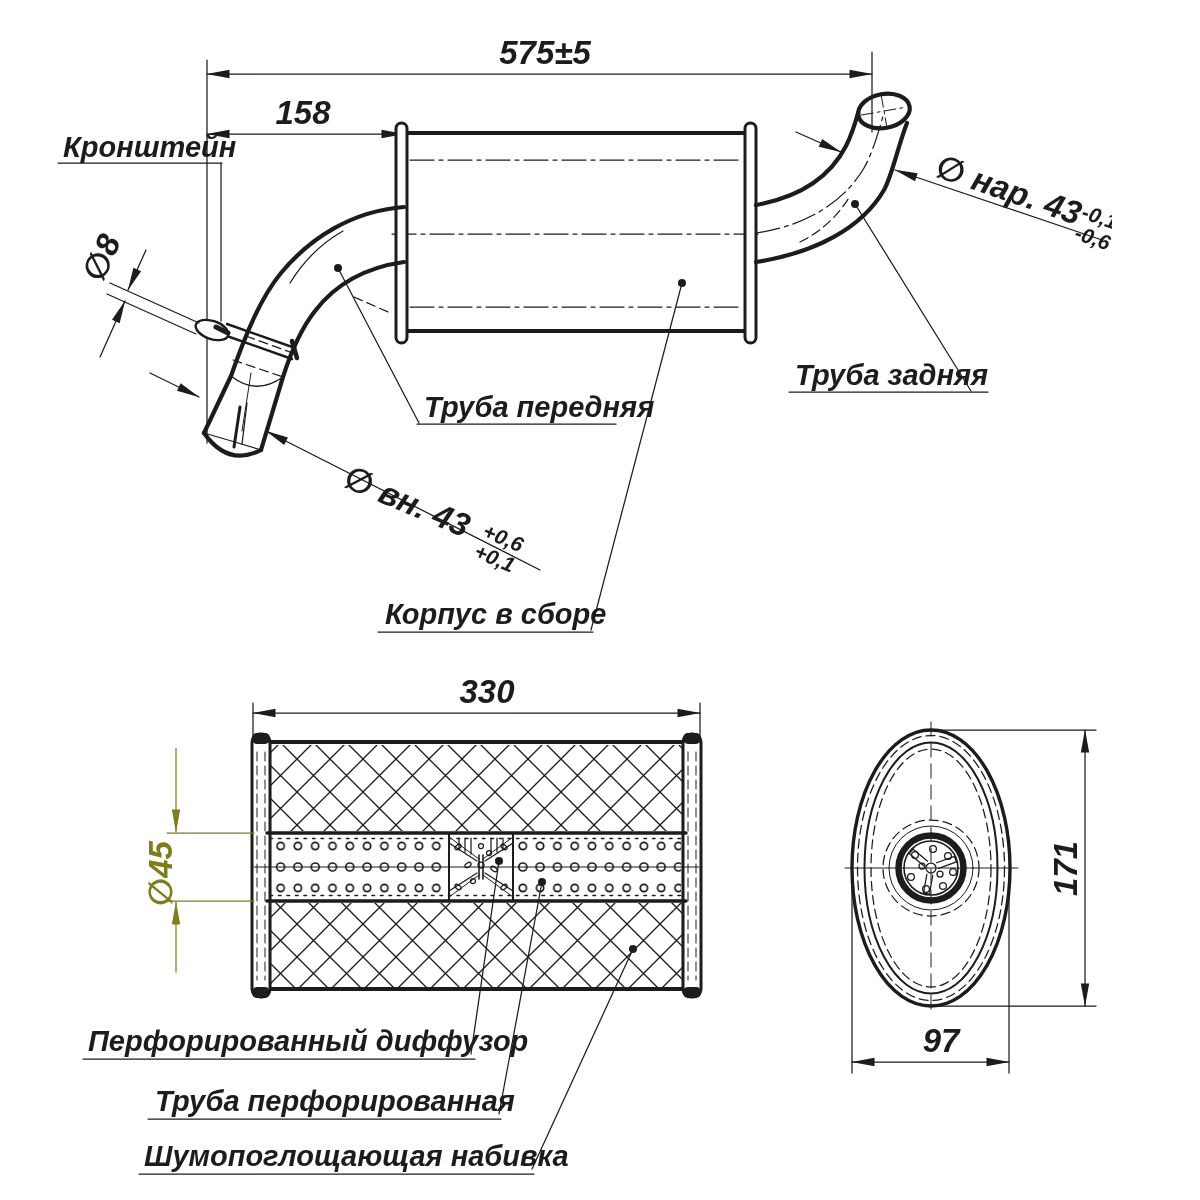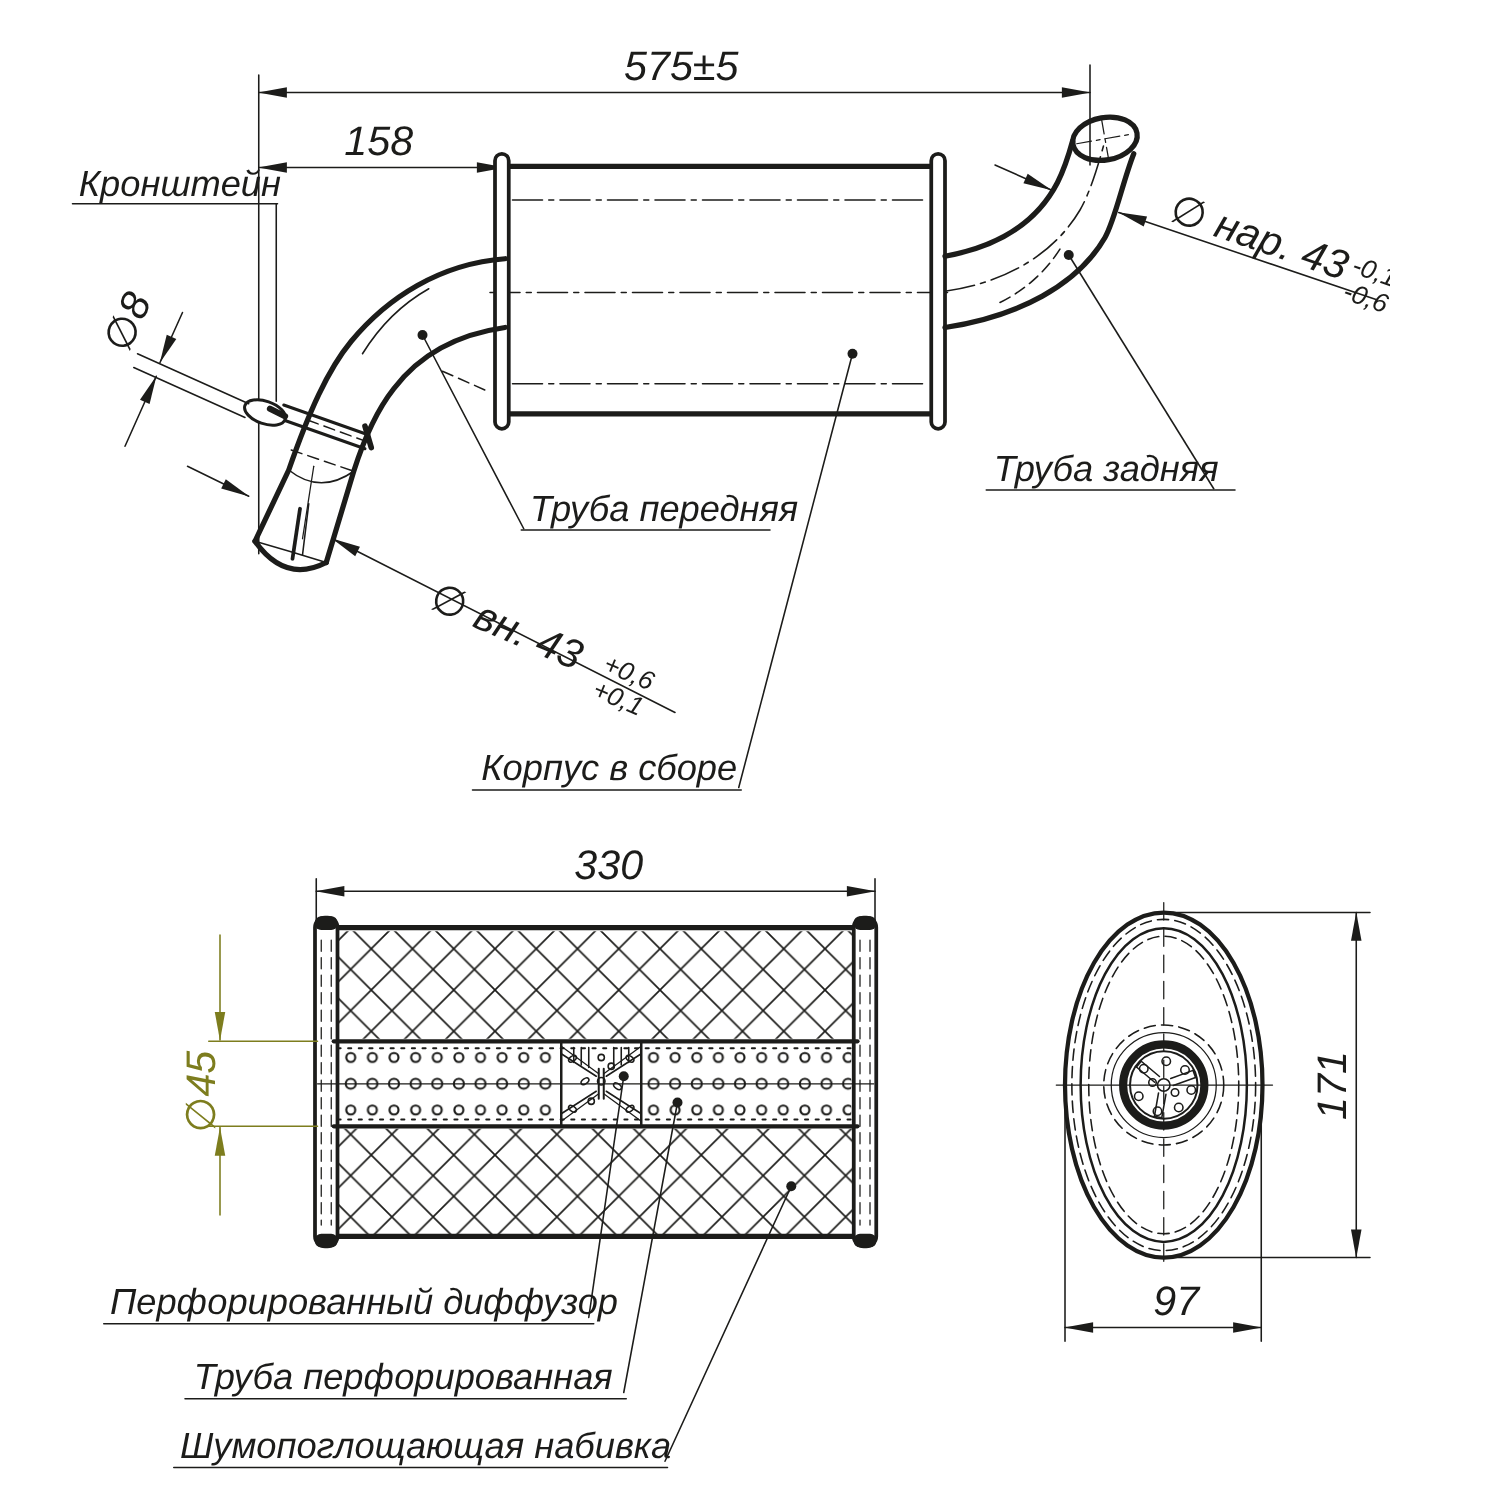--- a/index.html
+++ b/index.html
@@ -1,16 +1,16 @@
 <!DOCTYPE html>
 <html><head>
 <meta charset="utf-8">
 <style>
   html,body{margin:0;padding:0;background:#ffffff;}
-  .stage{width:1112px;height:1200px;background:#ffffff;position:relative;overflow:hidden;}
+  .stage{width:1112px;height:1200px;background:#ffffff;position:relative;overflow:hidden;font-weight:bold;}
   svg{display:block;}
   
   .sk{stroke:#1c1c1a;fill:none;stroke-linecap:round;stroke-linejoin:round;}
   .w45{stroke-width:4.2;} .w35{stroke-width:3.4;} .w30{stroke-width:3;} .w25{stroke-width:2.4;}
   .w20{stroke-width:2;} .w16{stroke-width:1.6;} .w13{stroke-width:1.25;} .w10{stroke-width:1;}
   .cl{stroke-dasharray:24 5 4 5;}     
   .cls{stroke-dasharray:12 4 3 4;}    
   .dsh{stroke-dasharray:9 5;}         
   .dshl{stroke-dasharray:14 7;}       
   text{font-family:"Liberation Sans","DejaVu Sans",sans-serif;font-style:italic;stroke:none;}

